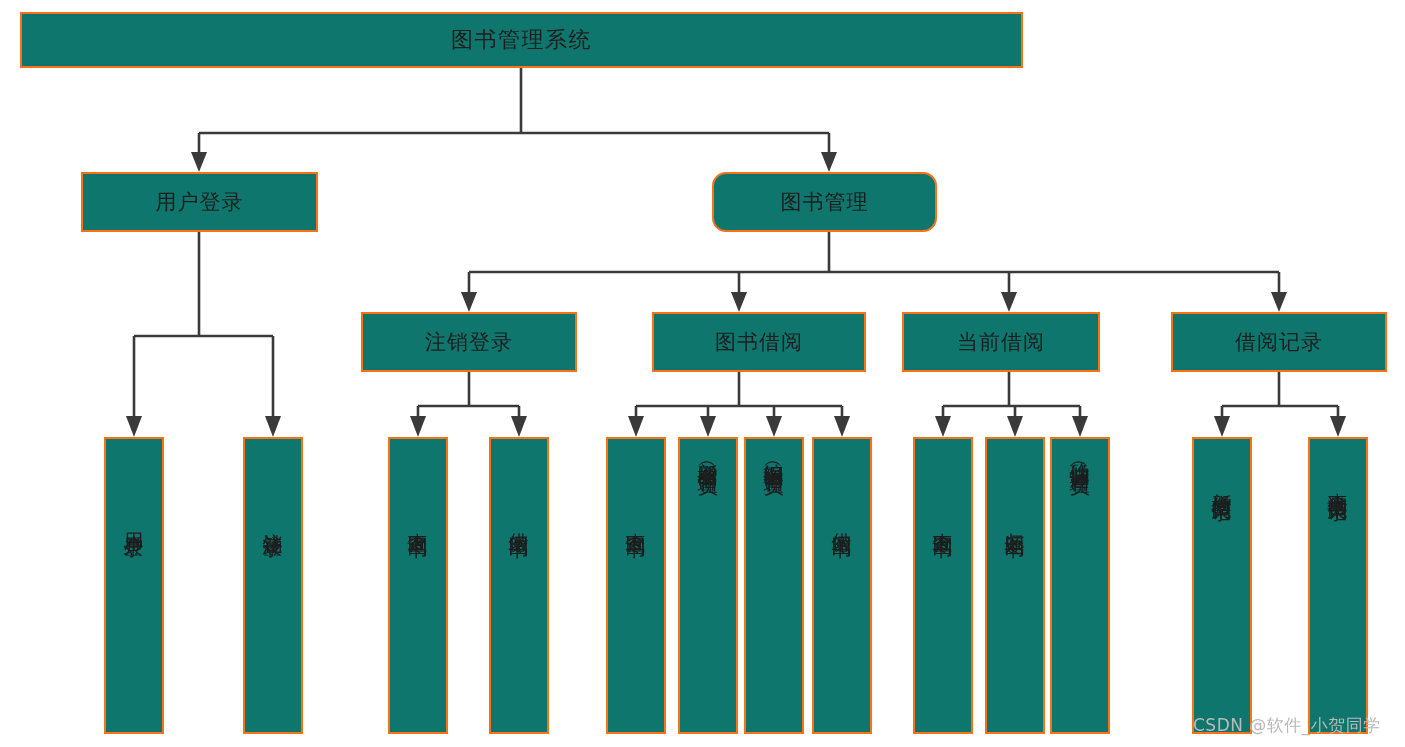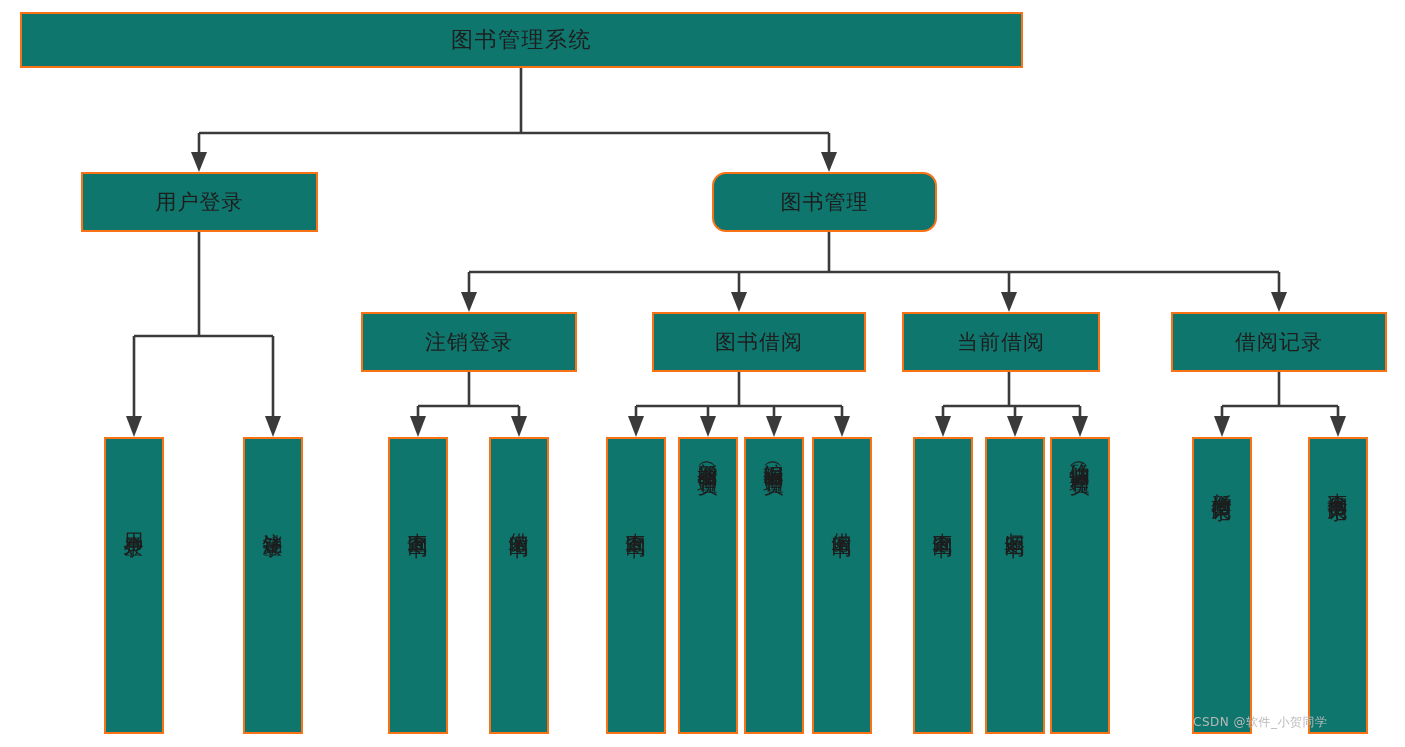--- a/index.html
+++ b/index.html
@@ -45,21 +45,21 @@
     writing-mode:vertical-rl;
     text-orientation:upright;
     font-size:20px;
     letter-spacing:2px;
     line-height:1;
     white-space:nowrap;
   }
   .watermark{
     position:absolute;
     color:#b9b9b9;
-    font-size:12px;
+    font-size:17px;
     letter-spacing:0.5px;
     white-space:nowrap;
     pointer-events:none;
   }
   svg.edges{
     position:absolute;left:0;top:0;width:1405px;height:747px;
     pointer-events:none;
   }
   svg.edges path, svg.edges line{
     stroke:#3a3a3a;stroke-width:2.6;fill:none;

